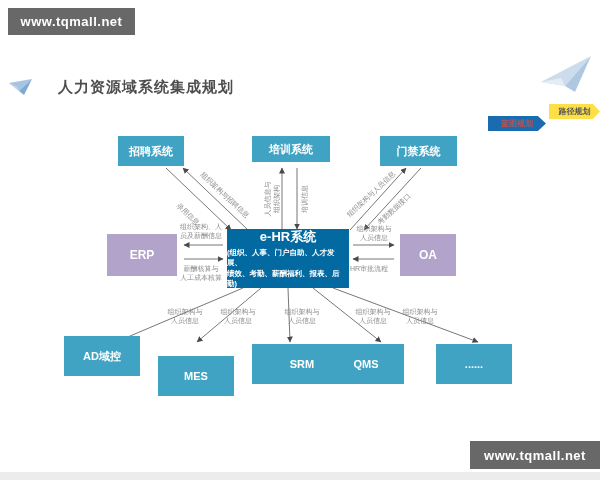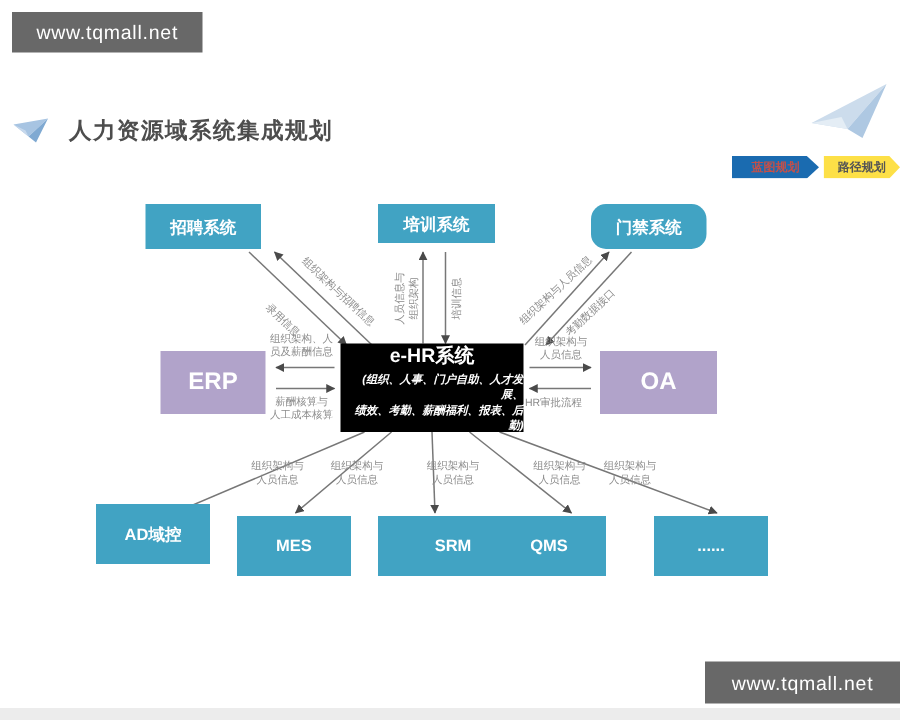--- a/index.html
+++ b/index.html
@@ -1,42 +1,42 @@
 <!DOCTYPE html>
 <html><head>
 <meta charset="utf-8">
 <style>
   html,body{margin:0;padding:0;}
   body{width:600px;height:480px;position:relative;background:#ffffff;overflow:hidden;
        font-family:"Liberation Sans","DejaVu Sans",sans-serif;}
-  .bar{position:absolute;background:#686868;color:#fff;font-weight:normal;font-size:13px;
+  .bar{position:absolute;background:#686868;color:#fff;font-weight:bold;font-size:13px;
        display:flex;align-items:center;justify-content:center;letter-spacing:.5px;}
   #bar-top{left:8px;top:8px;width:127px;height:27px;}
   #bar-bottom{left:470px;top:441px;width:130px;height:28px;}
   #bottom-strip{position:absolute;left:0;top:472px;width:600px;height:8px;background:#ececec;}
-  #title-row{position:absolute;left:8px;top:76px;display:flex;align-items:center;gap:12px;}
+  #title-row{position:absolute;left:8px;top:76px;display:flex;align-items:center;gap:24px;}
   #page-title{font-size:15px;font-weight:bold;color:#4d4d4d;letter-spacing:1px;}
   .tag{position:absolute;height:15px;display:flex;align-items:center;justify-content:center;
        font-size:8px;font-weight:bold;clip-path:polygon(0 0,86% 0,100% 50%,86% 100%,0 100%);}
-  #tag1{left:488px;top:104px;width:58px;background:#1a6bb0;color:#c2504a;}
+  #tag1{left:488px;top:116px;width:58px;background:#1a6bb0;color:#c2504a;}
   #tag2{left:549px;top:104px;width:51px;background:#fde047;color:#555;}
   .sys{position:absolute;display:flex;align-items:center;justify-content:center;
        color:#fff;font-weight:bold;font-size:11px;background:#41a3c3;}
-  .pur{background:#b1a3ca;font-size:16px;}
-  #box-recruit{left:97px;top:136px;width:77px;height:30px;}
+  .pur{background:#b1a3ca;font-size:12px;}
+  #box-recruit{left:118px;top:136px;width:66px;height:30px;}
   #box-training{left:252px;top:136px;width:78px;height:26px;}
-  #box-access{left:394px;top:136px;width:77px;height:30px;border-radius:10px;}
-  #box-ehr{left:227px;top:229px;width:122px;height:59px;background:#000000;
+  #box-access{left:380px;top:136px;width:77px;height:30px;}
+  #box-ehr{left:227px;top:229px;width:122px;height:59px;background:#0369a1;
            flex-direction:column;justify-content:center;gap:2px;padding:0;}
   #ehr-name{font-size:13px;font-weight:bold;}
-  #ehr-sub{font-size:7.5px;font-weight:bold;line-height:1.35;text-align:right;white-space:pre-line;font-style:italic;}
+  #ehr-sub{font-size:7.5px;font-weight:bold;line-height:1.35;text-align:left;white-space:pre-line;}
   #box-erp{left:107px;top:234px;width:70px;height:42px;}
-  #box-oa{left:400px;top:234px;width:78px;height:42px;}
+  #box-oa{left:400px;top:234px;width:56px;height:42px;}
   #box-ad{left:64px;top:336px;width:76px;height:40px;}
-  #box-mes{left:158px;top:344px;width:76px;height:40px;}
+  #box-mes{left:158px;top:356px;width:76px;height:40px;}
   #box-srm{left:252px;top:344px;width:76px;height:40px;padding-left:12px;}
   #box-qms{left:328px;top:344px;width:76px;height:40px;}
   #box-etc{left:436px;top:344px;width:76px;height:40px;}
   .lk{position:absolute;font-size:7px;color:#8b8b8b;text-align:center;line-height:1.3;
       white-space:pre-line;transform:translate(-50%,-50%);}
   .r43{transform:translate(-50%,-50%) rotate(43deg);white-space:nowrap;}
   .rm43{transform:translate(-50%,-50%) rotate(-43deg);white-space:nowrap;}
   .rm90{transform:translate(-50%,-50%) rotate(-90deg);}
   .rm90nw{transform:translate(-50%,-50%) rotate(-90deg);white-space:nowrap;}
   #arrows{position:absolute;left:0;top:0;}

